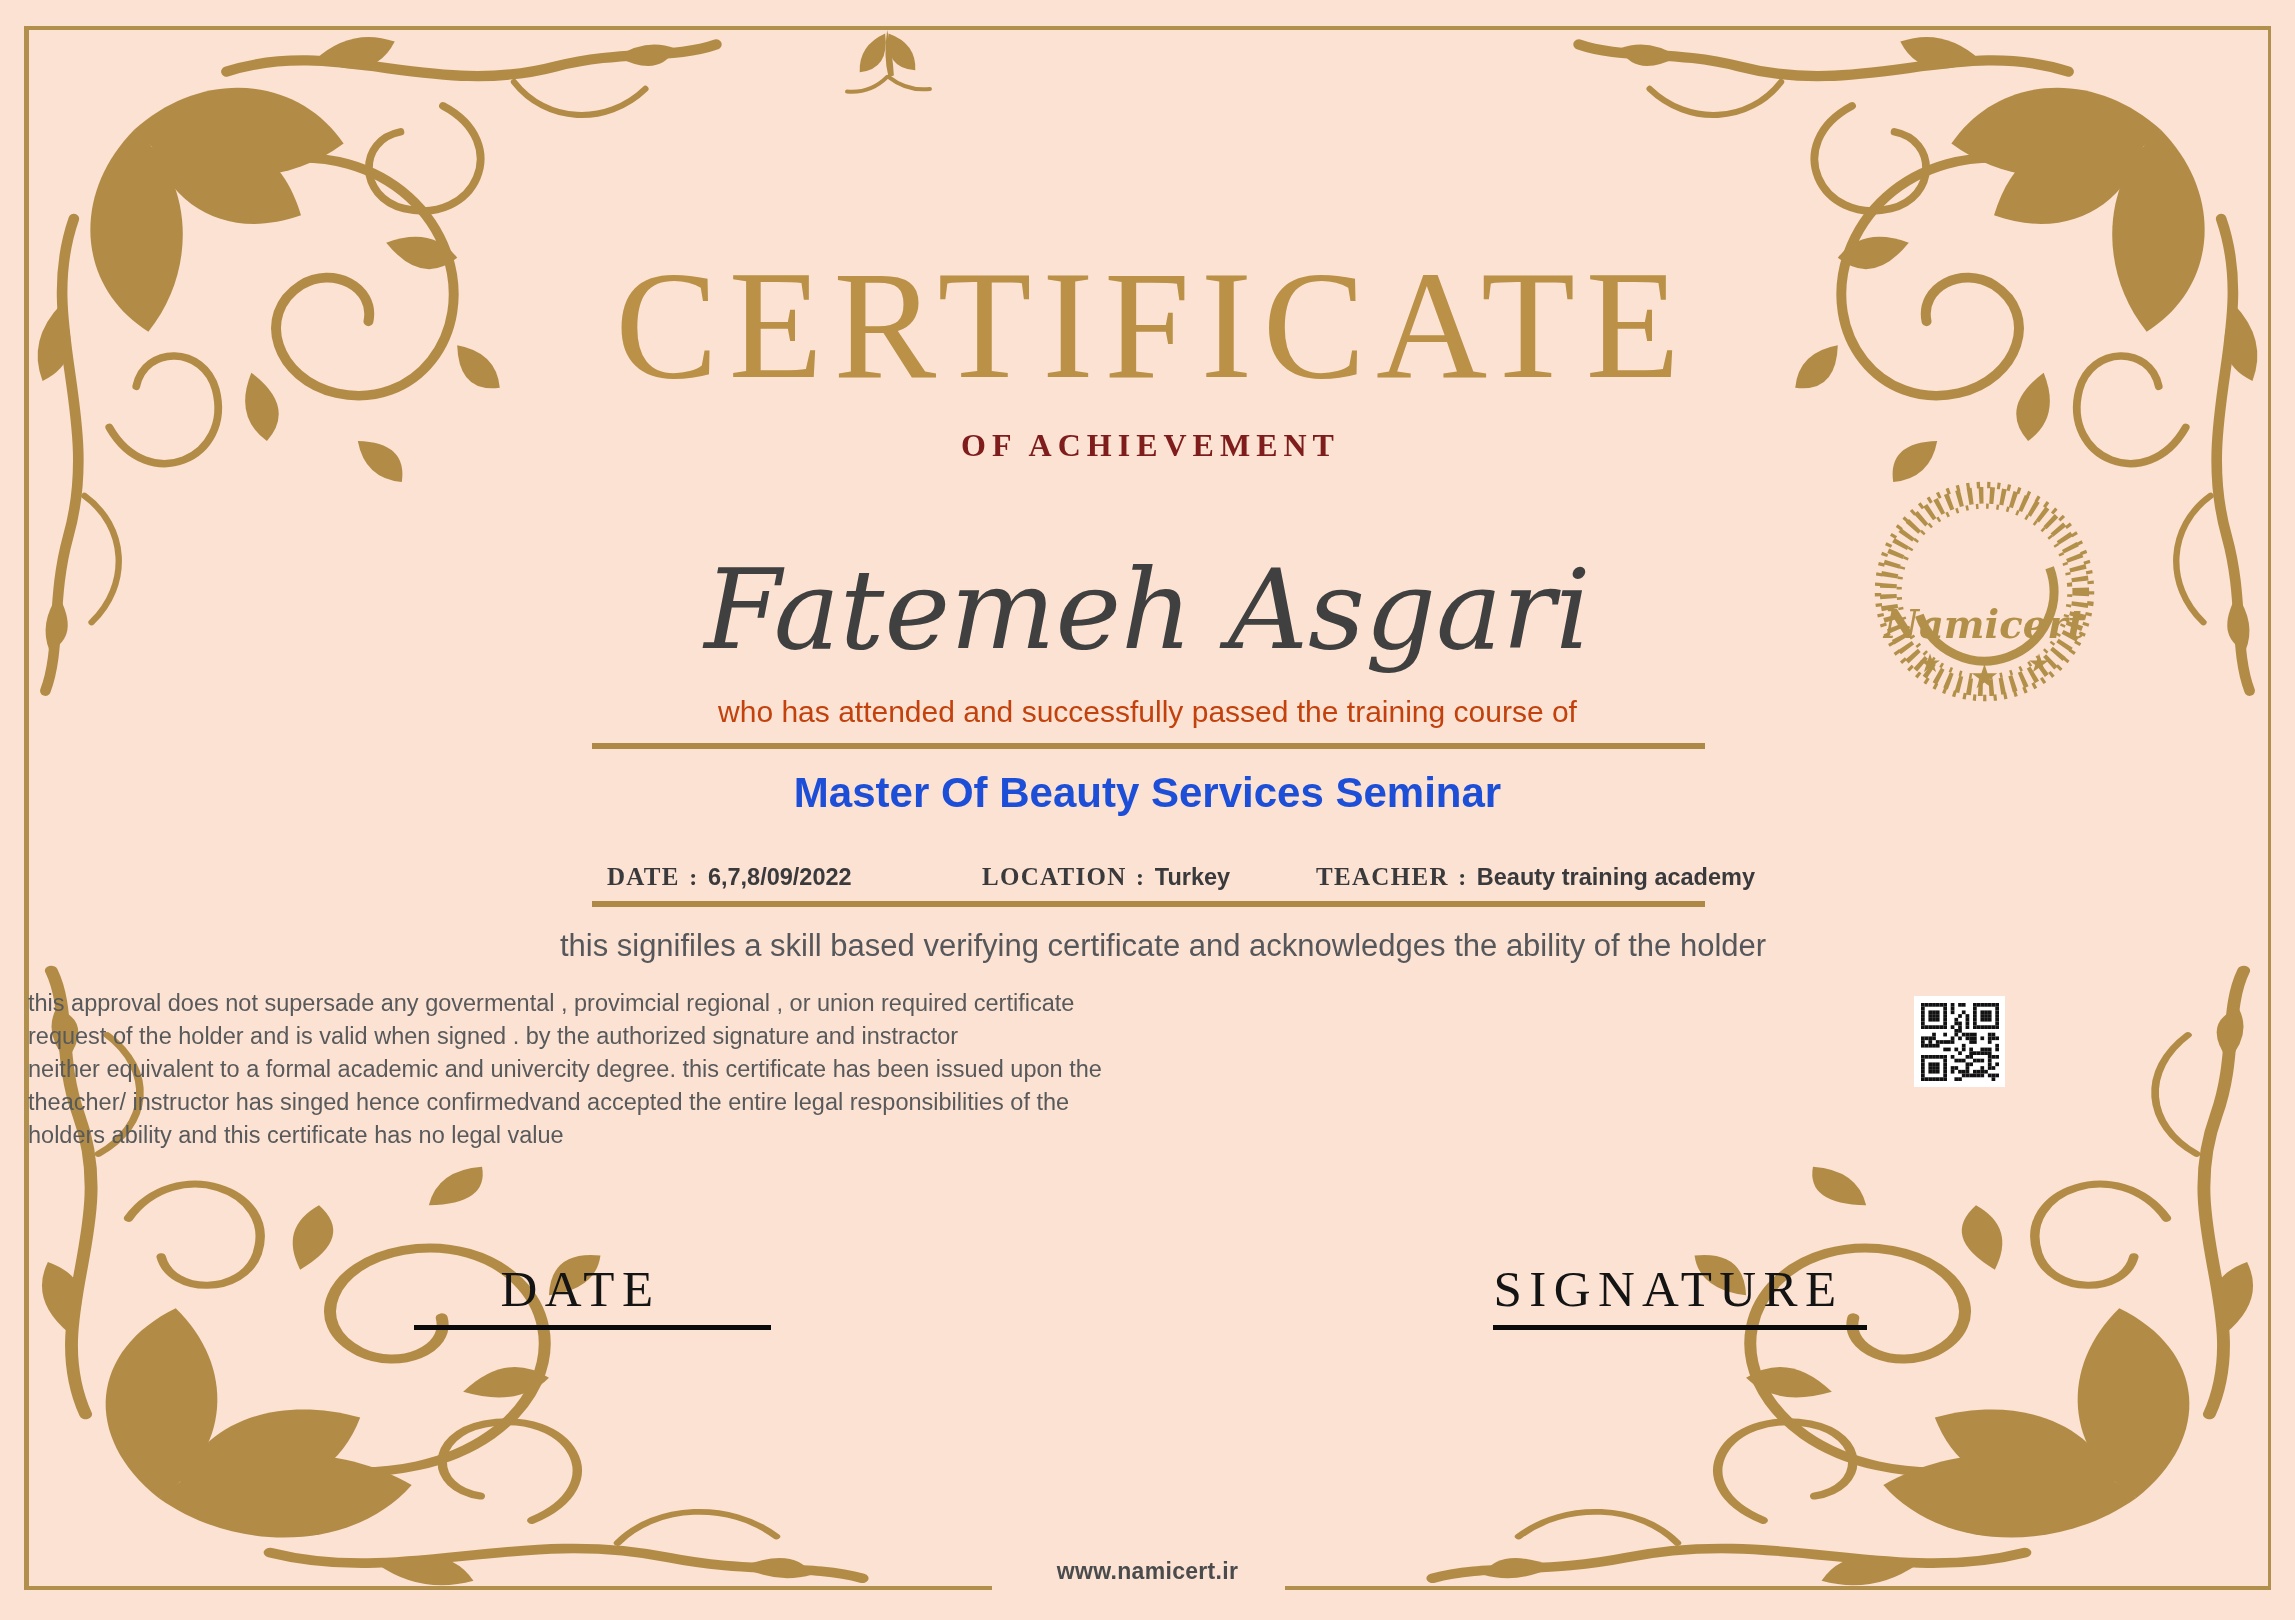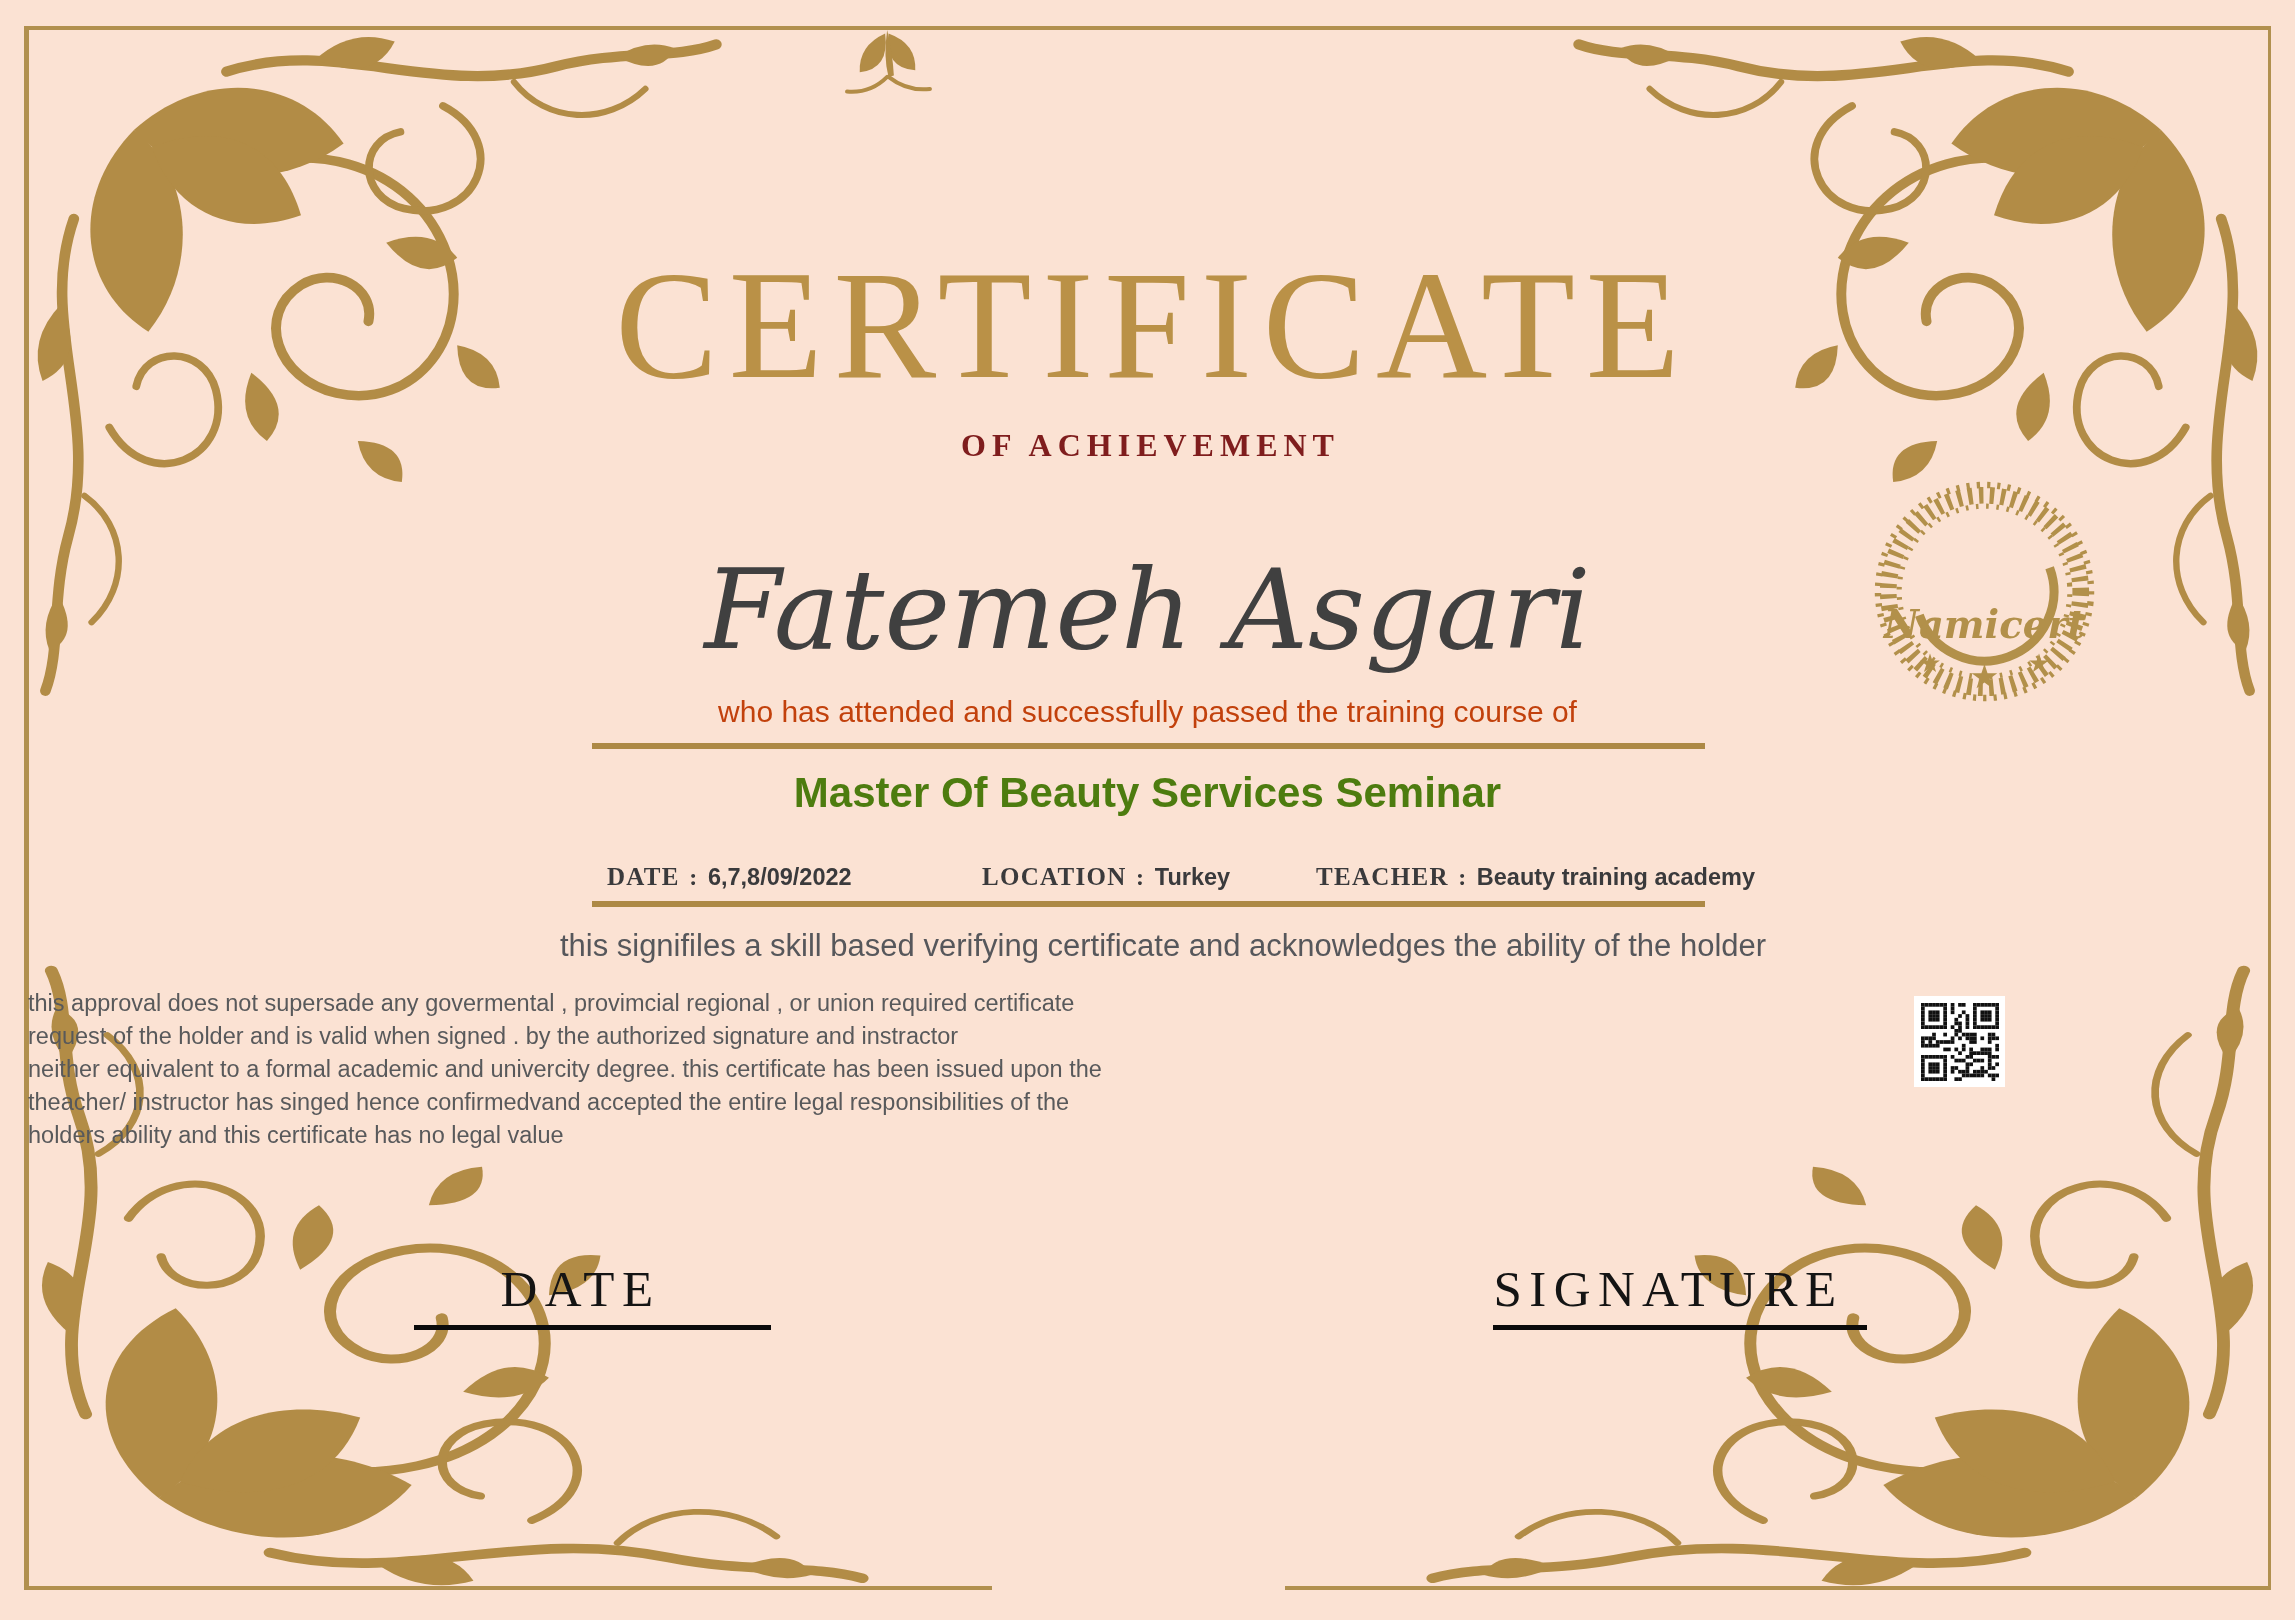--- a/index.html
+++ b/index.html
@@ -26,21 +26,21 @@
   .sprig{position:absolute;left:835px;top:29.5px;}
   
   .abs{position:absolute;left:0;right:0;text-align:center;line-height:1;}
   .title{top:248px;font-family:"Liberation Serif",serif;font-size:154px;letter-spacing:10.7px;text-indent:10.7px;color:#ba9147;}
   .subtitle{top:429px;font-family:"Liberation Serif",serif;font-weight:bold;font-size:32px;letter-spacing:6px;text-indent:6px;color:#7f1d1d;}
   .name{top:554px;font-family:"DejaVu Serif",serif;font-style:italic;font-size:111px;color:#404040;}
   .intro{top:697px;font-size:30px;color:#c2410c;}
   .rule{position:absolute;left:50%;width:1113px;margin-left:-556px;height:6px;background:#ad8945;}
   .rule1{top:743px;}
   .rule2{top:901px;}
-  .course{top:772px;font-size:42px;font-weight:bold;color:#4d7c0f;letter-spacing:0px;}
+  .course{top:772px;font-size:42px;font-weight:bold;color:#1d4ed8;letter-spacing:0px;}
   .detail{position:absolute;top:863px;white-space:nowrap;color:#3a3a3c;}
   .d1{left:607px;} .d2{left:982px;} .d3{left:1316px;}
   .dlabel{font-family:"Liberation Serif",serif;font-weight:bold;font-size:25px;letter-spacing:1.3px;}
   .dsep{font-family:"Liberation Serif",serif;font-weight:bold;font-size:24px;margin:0 10.7px 0 9.4px;}
   .dvalue{font-size:23.5px;font-weight:bold;}
   .statement{top:930px;font-size:31px;color:#56575b;margin-left:31px;}
   .disclaimer{position:absolute;left:0;right:0;top:987px;text-align:left;color:#58595b;font-size:23.5px;line-height:33px;padding-left:28px;}
   .siglabel{position:absolute;top:1260px;width:469px;text-align:center;font-family:"Liberation Serif",serif;font-size:51px;letter-spacing:7.4px;color:#141414;}
   .sl-date{left:346px;} .sl-sig{left:1434px;}
   .sigline{position:absolute;top:1325px;height:4.7px;background:#0b0b0b;}
@@ -376,15 +376,16 @@
           <rect x="114" y="120" width="6" height="6"></rect>
         </g>
       </svg>
   </div>
 
   <div class="siglabel sl-date">DATE</div>
   <div class="sigline line-date"></div>
   <div class="siglabel sl-sig">SIGNATURE</div>
   <div class="sigline line-sig"></div>
 
+  <div class="abs url">www.namicert.ir</div>
 
 </div>
 
 
 </body></html>

